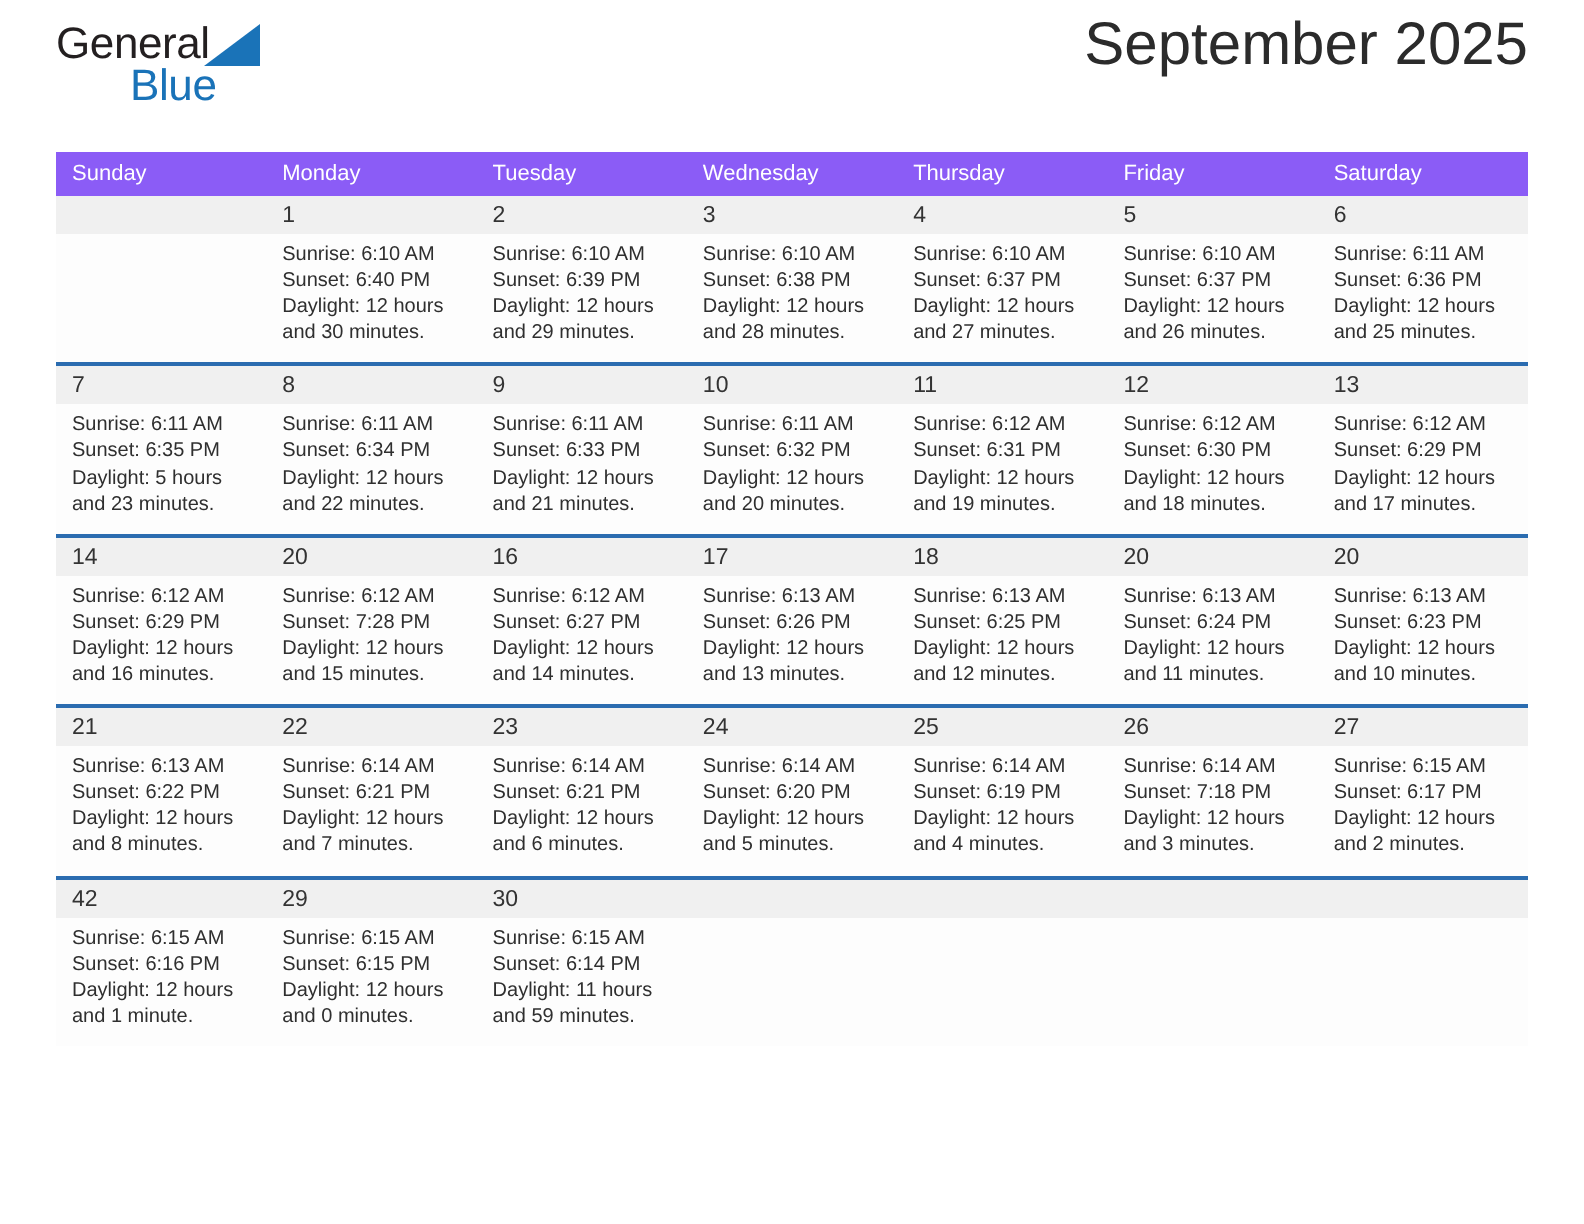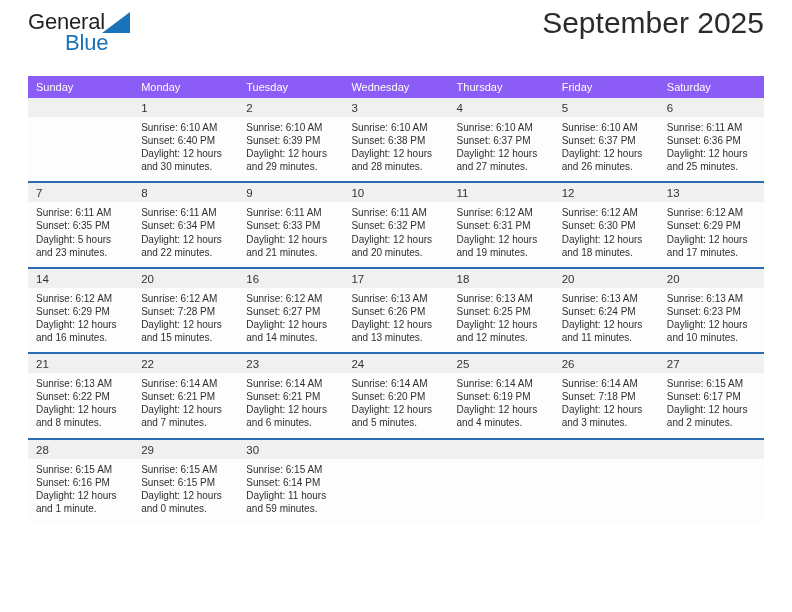--- a/index.html
+++ b/index.html
@@ -392,21 +392,21 @@
             <div class="daynum">27</div>
             <div class="details">
               <div>Sunrise: 6:15 AM</div>
               <div>Sunset: 6:17 PM</div>
               <div class="wrap">Daylight: 12 hours and 2 minutes.</div>
             </div>
           </td>
         </tr>
         <tr>
           <td>
-            <div class="daynum">28</div>
+            <div class="daynum">42</div>
             <div class="details">
               <div>Sunrise: 6:15 AM</div>
               <div>Sunset: 6:16 PM</div>
               <div class="wrap">Daylight: 12 hours and 1 minute.</div>
             </div>
           </td>
           <td>
             <div class="daynum">29</div>
             <div class="details">
               <div>Sunrise: 6:15 AM</div>

